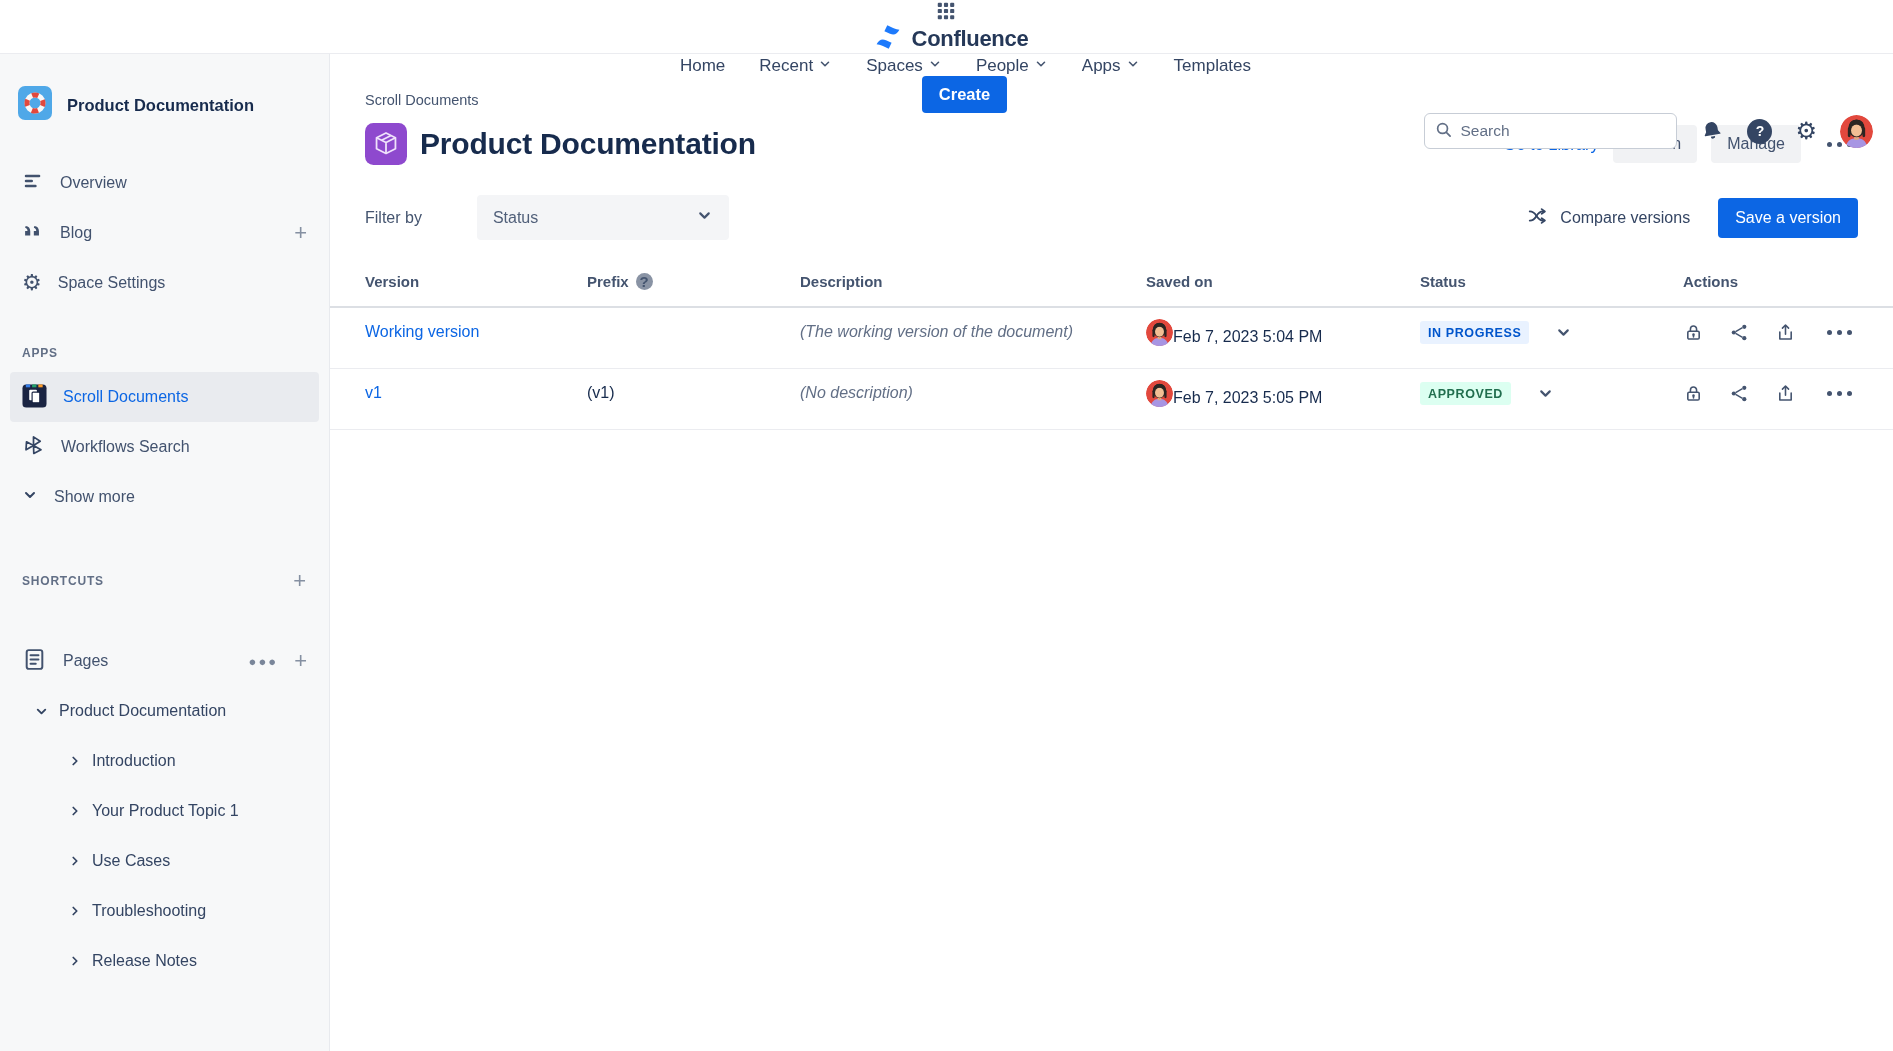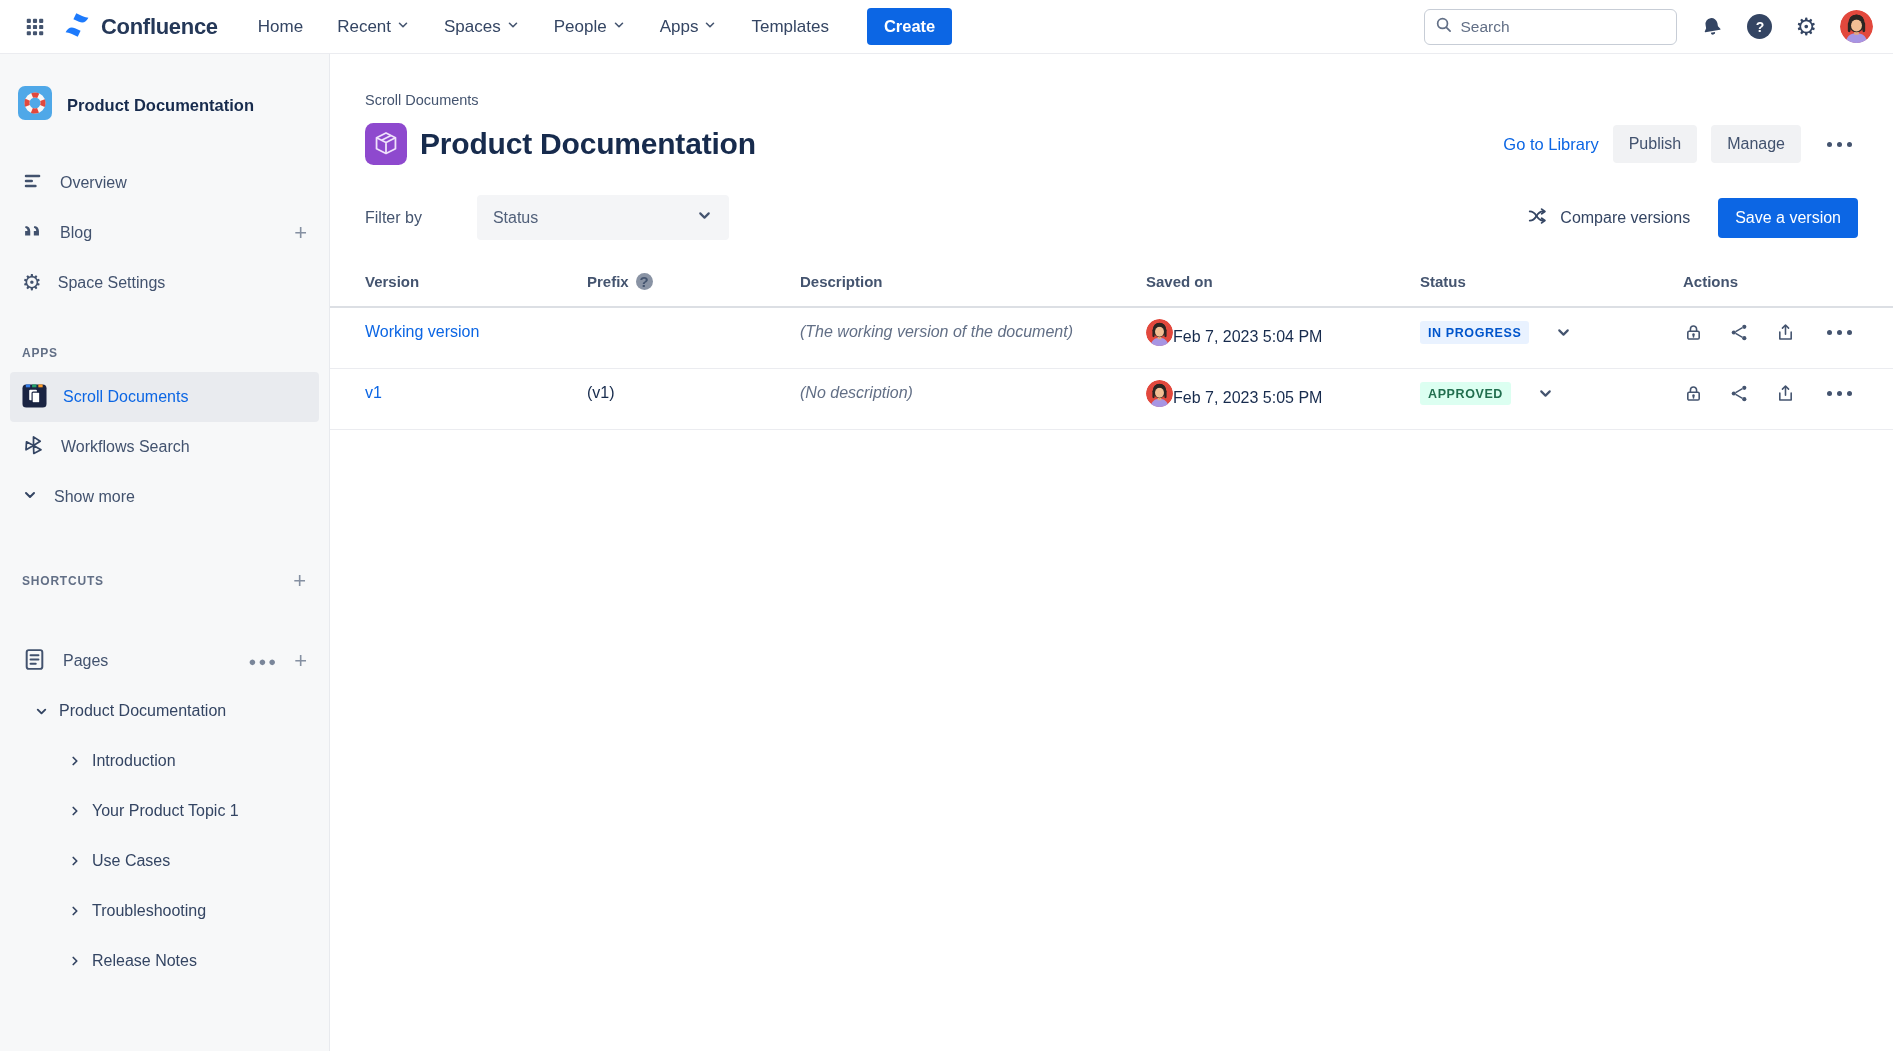--- a/index.html
+++ b/index.html
@@ -1,21 +1,21 @@
 <!DOCTYPE html>
 <html><head>
 <meta charset="utf-8">
 <style>
   * { margin:0; padding:0; box-sizing:border-box; }
   html,body { width:1893px; height:1051px; overflow:hidden; }
   body { font-family:"Liberation Sans", sans-serif; background:#fff; color:#172B4D; }
 
   
   .topnav { height:54px; display:flex; align-items:center; padding:0 20px 0 18px;
-            border-bottom:1px solid #EBECF0; background:#fff; position:relative; z-index:5; }
+            border-bottom:1px solid #EBECF0; background:#fff; position:relative; z-index:5;flex-direction:column; }
   .grid-btn { width:34px; height:34px; display:flex; align-items:center; justify-content:center;
               border-radius:4px; cursor:pointer; }
   .logo { display:flex; align-items:center; gap:9px; margin-left:10px; cursor:pointer; }
   .logo-text { font-size:22px; font-weight:700; color:#253858; letter-spacing:-0.3px; }
   .nav-items { display:flex; align-items:center; gap:34px; margin-left:40px; }
   .nav-item { display:flex; align-items:center; gap:5px; font-size:17px; color:#344563; cursor:pointer; }
   .btn-create { margin-left:38px; background:#0C66E4; color:#fff; font-size:16.5px; font-weight:600;
                 border:none; border-radius:4px; padding:9px 17px; cursor:pointer; }
   .topnav-right { margin-left:auto; display:flex; align-items:center; gap:23px; }
   .search-box { display:flex; align-items:center; gap:8px; width:253px; height:36px;

